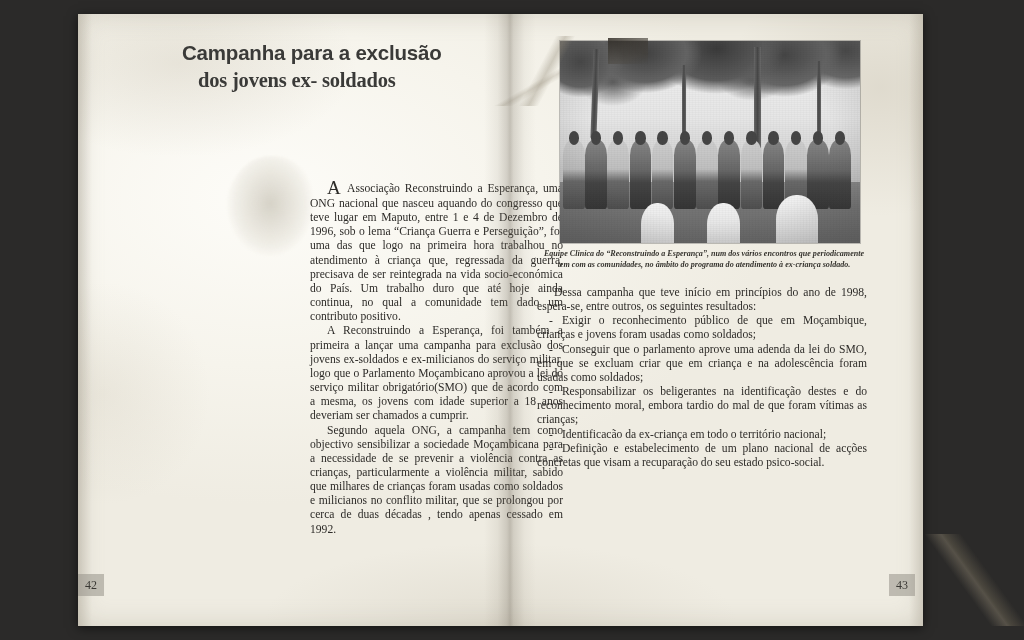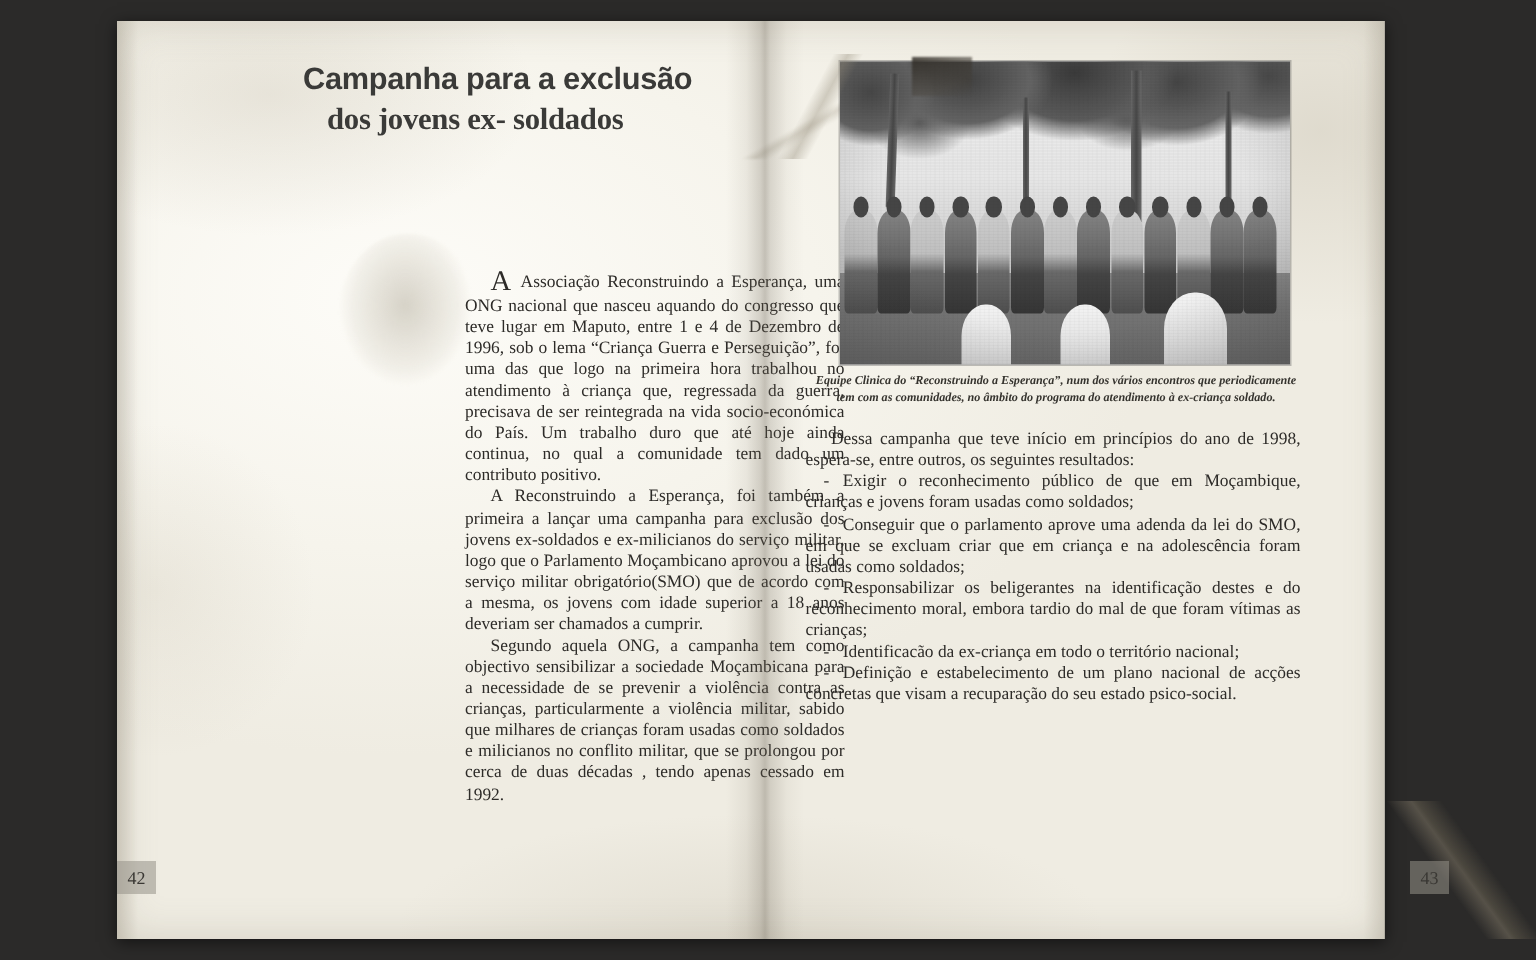--- a/index.html
+++ b/index.html
@@ -56,21 +56,21 @@
   
   .page { position:absolute; top:0; height:100%; }
   #page-left  { left:0;   width:432px; }
   #page-right { left:432px; width:413px; }
 
   
   #headline {
     position:absolute; left:104px; top:26px; width:300px;
     font-family:"Liberation Sans", sans-serif;
     font-weight:700; font-size:20.5px; line-height:1.30;
-    color:#3a3a38; letter-spacing:-.2px;margin-left:20px;
+    color:#3a3a38; letter-spacing:-.2px;
   }
   #headline .l2 { padding-left:16px; display:block;font-family:Liberation Serif, serif; }
 
   
   #ghost-head {
     position:absolute; left:146px; top:142px; width:96px; height:108px;
     border-radius:48% 48% 44% 44% / 56% 56% 42% 42%;
     background:
       radial-gradient(ellipse 58% 62% at 48% 44%, rgba(176,170,152,.50), rgba(198,192,176,.20) 62%, rgba(210,205,190,0) 80%);
     filter: blur(1.1px);
@@ -176,21 +176,21 @@
 
   
   .folio {
     position:absolute; width:26px; height:22px;
     background:rgba(150,146,136,.55);
     font-family:"Liberation Serif", serif;
     font-size:12px; color:#3a3834;
     display:flex; align-items:center; justify-content:center;
   }
   #folio-left  { left:78px;  top:574px; }
-  #folio-right { left:940px; top:574px; }
+  #folio-right { left:889px; top:574px; }
 
   
   .crease { position:absolute; pointer-events:none; }
   #crease-tr {
     left:404px; top:22px; width:130px; height:70px;
     background:linear-gradient(118deg, rgba(255,255,255,0) 44%, rgba(146,138,120,.38) 50%, rgba(255,255,255,0) 56%);
     filter:blur(.5px);
   }
   #crease-title {
     left:416px; top:44px; width:96px; height:48px;

